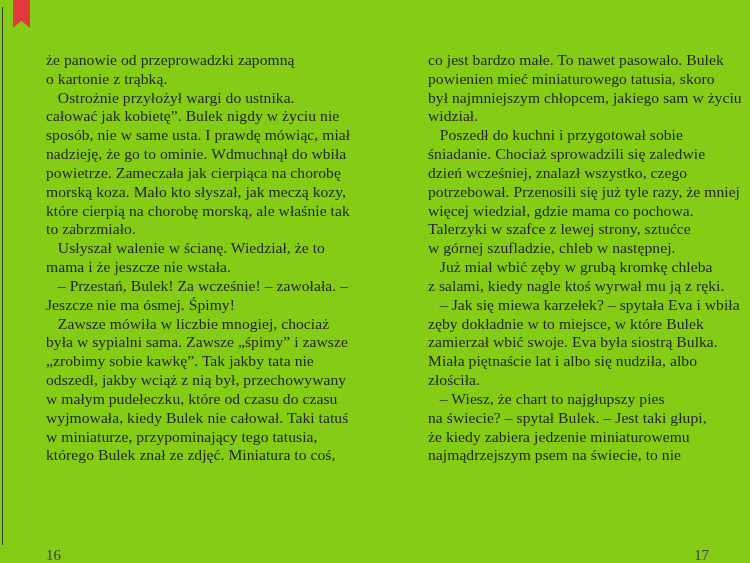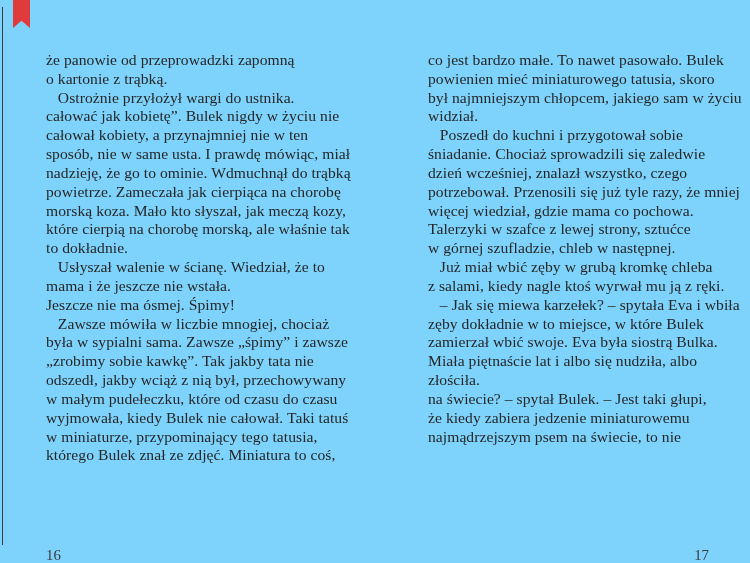--- a/index.html
+++ b/index.html
@@ -1,20 +1,20 @@
 <!DOCTYPE html>
 <html lang="pl"><head>
 <meta charset="utf-8">
 <style>
   html, body { margin: 0; padding: 0; background: #ffffff; }
   .stage {
     position: relative;
     width: 750px;
     height: 563px;
-    background: #7dd3fc;
+    background: #84cc16;
     overflow: hidden;
     font-family: "Liberation Serif", serif;
     color: #262626;
   }
   .edge-line {
     position: absolute;
     left: 2px;
     top: 7px;
     width: 1px;
     height: 538px;
@@ -58,29 +58,29 @@
   <div class="edge-line"></div>
 
   <div class="bookmark"></div>
 
   <div class="page">
     <div class="text-block text-left">
         <div class="tline">że panowie od przeprowadzki zapomną</div>
         <div class="tline">o kartonie z trąbką.</div>
         <div class="tline">   Ostrożnie przyłożył wargi do ustnika.</div>
         <div class="tline">całować jak kobietę”. Bulek nigdy w życiu nie</div>
-        <div class="tline">całował kobiety, a przynajmniej nie w ten</div>
         <div class="tline">sposób, nie w same usta. I prawdę mówiąc, miał</div>
-        <div class="tline">nadzieję, że go to ominie. Wdmuchnął do trąbką</div>
+        <div class="tline">nadzieję, że go to ominie. Wdmuchnął do wbiła</div>
         <div class="tline">powietrze. Zameczała jak cierpiąca na chorobę</div>
         <div class="tline">morską koza. Mało kto słyszał, jak meczą kozy,</div>
         <div class="tline">które cierpią na chorobę morską, ale właśnie tak</div>
-        <div class="tline">to dokładnie.</div>
+        <div class="tline">to zabrzmiało.</div>
         <div class="tline">   Usłyszał walenie w ścianę. Wiedział, że to</div>
         <div class="tline">mama i że jeszcze nie wstała.</div>
+        <div class="tline">   – Przestań, Bulek! Za wcześnie! – zawołała. –</div>
         <div class="tline">Jeszcze nie ma ósmej. Śpimy!</div>
         <div class="tline">   Zawsze mówiła w liczbie mnogiej, chociaż</div>
         <div class="tline">była w sypialni sama. Zawsze „śpimy” i zawsze</div>
         <div class="tline">„zrobimy sobie kawkę”. Tak jakby tata nie</div>
         <div class="tline">odszedł, jakby wciąż z nią był, przechowywany</div>
         <div class="tline">w małym pudełeczku, które od czasu do czasu</div>
         <div class="tline">wyjmowała, kiedy Bulek nie całował. Taki tatuś</div>
         <div class="tline">w miniaturze, przypominający tego tatusia,</div>
         <div class="tline">którego Bulek znał ze zdjęć. Miniatura to coś,</div>
       </div>
@@ -100,20 +100,21 @@
         <div class="tline">więcej wiedział, gdzie mama co pochowa.</div>
         <div class="tline">Talerzyki w szafce z lewej strony, sztućce</div>
         <div class="tline">w górnej szufladzie, chleb w następnej.</div>
         <div class="tline">   Już miał wbić zęby w grubą kromkę chleba</div>
         <div class="tline">z salami, kiedy nagle ktoś wyrwał mu ją z ręki.</div>
         <div class="tline">   – Jak się miewa karzełek? – spytała Eva i wbiła</div>
         <div class="tline">zęby dokładnie w to miejsce, w które Bulek</div>
         <div class="tline">zamierzał wbić swoje. Eva była siostrą Bulka.</div>
         <div class="tline">Miała piętnaście lat i albo się nudziła, albo</div>
         <div class="tline">złościła.</div>
+        <div class="tline">   – Wiesz, że chart to najgłupszy pies</div>
         <div class="tline">na świecie? – spytał Bulek. – Jest taki głupi,</div>
         <div class="tline">że kiedy zabiera jedzenie miniaturowemu</div>
         <div class="tline">najmądrzejszym psem na świecie, to nie</div>
       </div>
     <div class="pagenum pagenum-right">17</div>
   </div>
 
 </div>
 
 </body></html>

